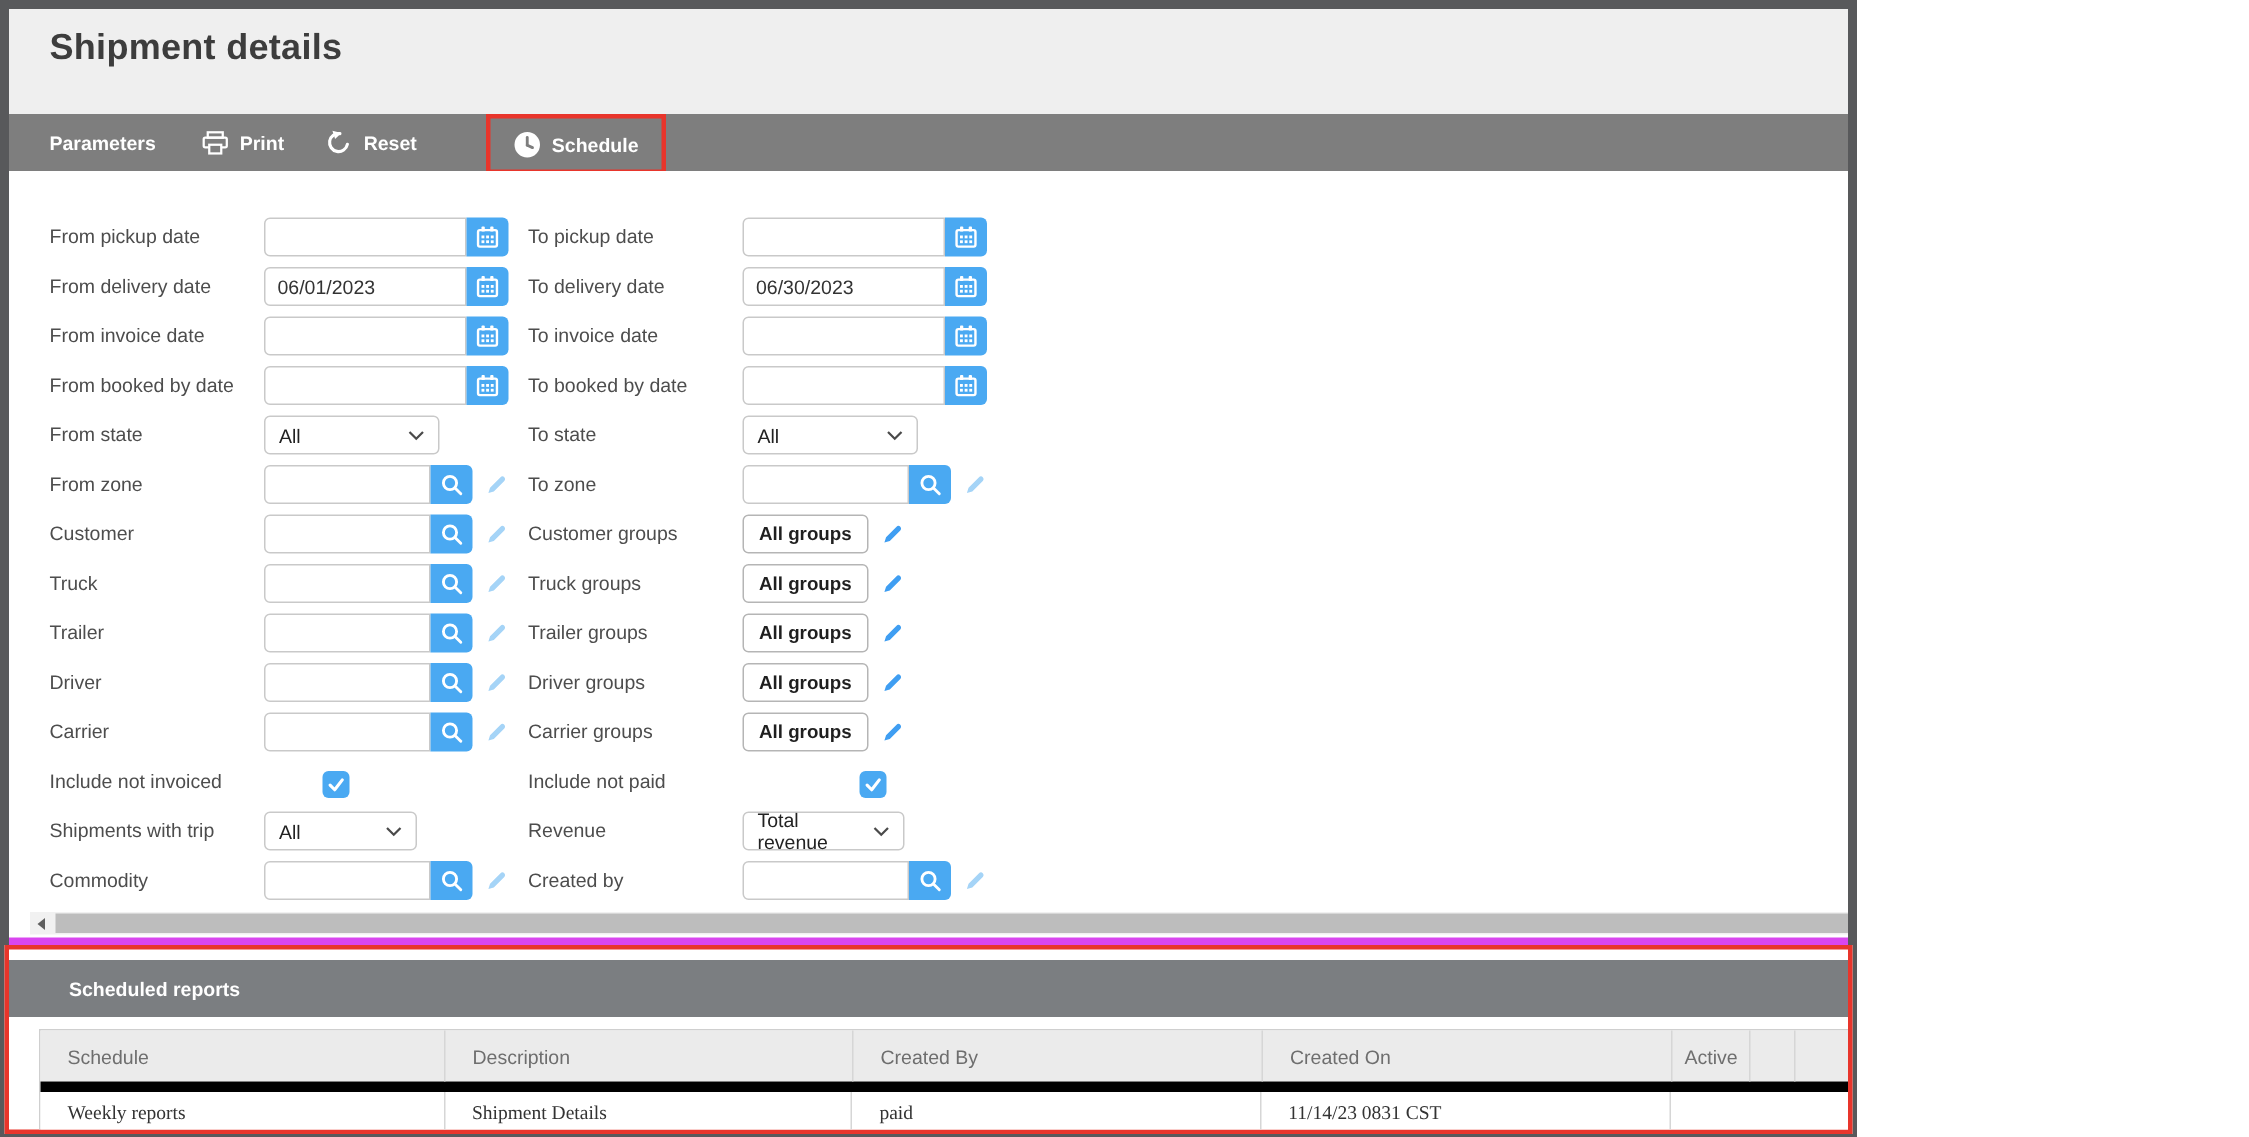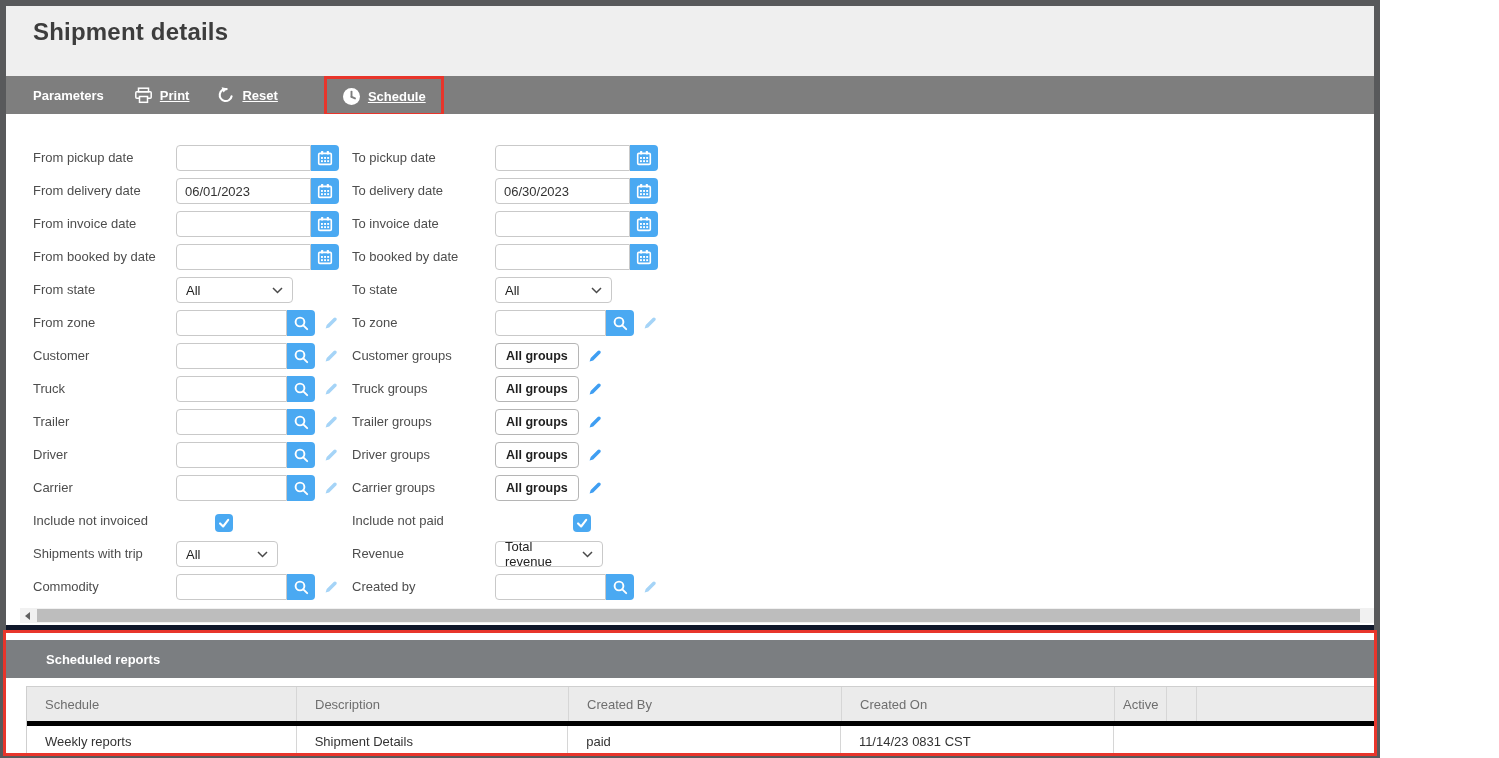--- a/index.html
+++ b/index.html
@@ -1,29 +1,29 @@
 <!DOCTYPE html>
 <html><head>
 <meta charset="utf-8">
 <style>
   * { margin:0; padding:0; box-sizing:border-box; }
   html,body { width:1499px; height:758px; font-family:"Liberation Sans", sans-serif; background:#fff; }
-  .page { position:relative; width:1380px; height:758px; background:#0f172a; overflow:hidden; }
+  .page { position:relative; width:1238px; height:758px; background:#d946ef; overflow:hidden; }
   .frame { position:absolute; inset:0; border:6px solid #58595b; pointer-events:none; z-index:50; }
 
   
   .hdr { position:absolute; top:6px; left:6px; right:6px; height:70px; background:#efefef; padding:12px 0 0 27px; }
   .hdr .title { font-size:24px; font-weight:700; color:#3d3d3d; letter-spacing:0.2px; }
   .hdr .subtitle { font-size:13px; color:#585858; margin-top:2px; }
 
   
   .toolbar { position:absolute; top:76px; left:6px; right:6px; height:38px; background:#7e7e7e; display:flex; align-items:center; padding-left:27px; color:#fff; font-size:13px; font-weight:700; }
   .tb-params { margin-right:30px; }
   .tb-btn { display:flex; align-items:center; gap:7px; margin-right:28px; cursor:pointer; }
-  .tb-btn .lbl { text-decoration:underline; }
+  .tb-btn .lbl { }
   .hl-schedule { display:flex; align-items:center; align-self:stretch; border:3px solid #e8352b; margin-left:18px; margin-bottom:-2px; margin-top:0px; padding:0 15px; }
   .hl-schedule .tb-btn { margin-right:0; }
 
   
   .params { position:absolute; top:114px; left:6px; right:6px; height:511px; background:#fff; overflow:hidden; }
   .form { position:absolute; top:0; left:0; right:22px; height:494px; overflow:hidden; padding-top:31px; }
   .frow { display:grid; grid-template-columns:143px 176px 143px 1fr; height:33px; padding-left:27px; align-items:start; }
   .flabel { font-size:13px; color:#4d4d4d; line-height:26px; white-space:nowrap; }
   .ctrl { display:flex; align-items:center; height:26px; }
   .txt { height:26px; border:1px solid #c9c9c9; border-radius:4px; font-family:"Liberation Sans",sans-serif; font-size:13px; color:#333; padding:0 8px; outline:none; background:#fff; }
@@ -49,21 +49,21 @@
   .varrow.up { top:2px; } .varrow.down { bottom:2px; }
   .tri-up { width:0; height:0; border-left:4px solid transparent; border-right:4px solid transparent; border-bottom:5px solid #6b6b6b; }
   .tri-down { width:0; height:0; border-left:4px solid transparent; border-right:4px solid transparent; border-top:5px solid #6b6b6b; }
 
   
   .sched-box { position:absolute; left:3px; right:3px; top:630px; bottom:2px; border:3px solid #e8352b; background:#fff; z-index:60; overflow:hidden; }
   .sched-bar { margin-top:7px; height:38px; background:#7b7e81; color:#fff; font-size:13px; font-weight:700; display:flex; align-items:center; padding-left:40px; }
   .sched-table { position:absolute; left:20px; top:53px; width:1464px; border:1px solid #cfcfcf; border-bottom:none; }
   .trow { display:flex; }
   .trow.head { background:#ebebeb; height:34px; }
-  .trow.data { background:#fff; height:35px; border-top:5px solid #000000; }
+  .trow.data { background:#fff; height:35px; border-top:7px solid #000000;font-family:Liberation Serif, serif; }
   .tcell { border-right:1px solid #d6d6d6; display:flex; align-items:center; padding-left:18px; font-size:13px; overflow:hidden; white-space:nowrap; }
   .tcell:last-child { border-right:none; }
   .trow.head .tcell { color:#6e6e6e; }
   .trow.data .tcell { color:#333; }
   .tcell.center { justify-content:center; padding-left:0; }
   .cb.table-cb { background:#a9d5f8; margin-top:0; }
   .minus-btn { width:18px; height:18px; border-radius:3px; background:#f55c5c; border:none; display:flex; align-items:center; justify-content:center; cursor:pointer; padding:0; }
   .minus-bar { width:8px; height:2px; background:#fff; }
 </style>
 </head>

